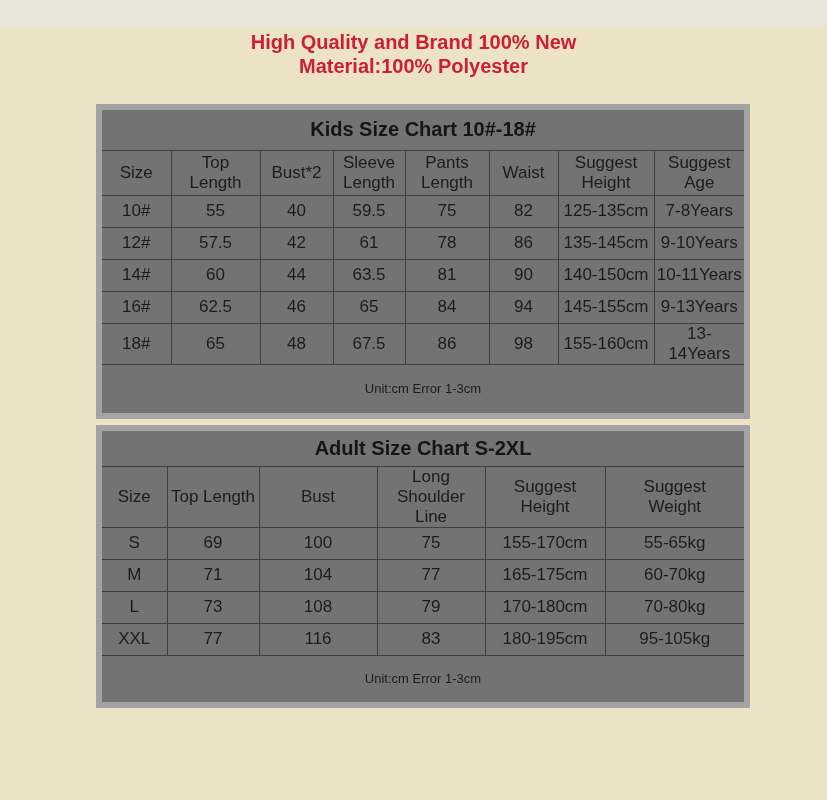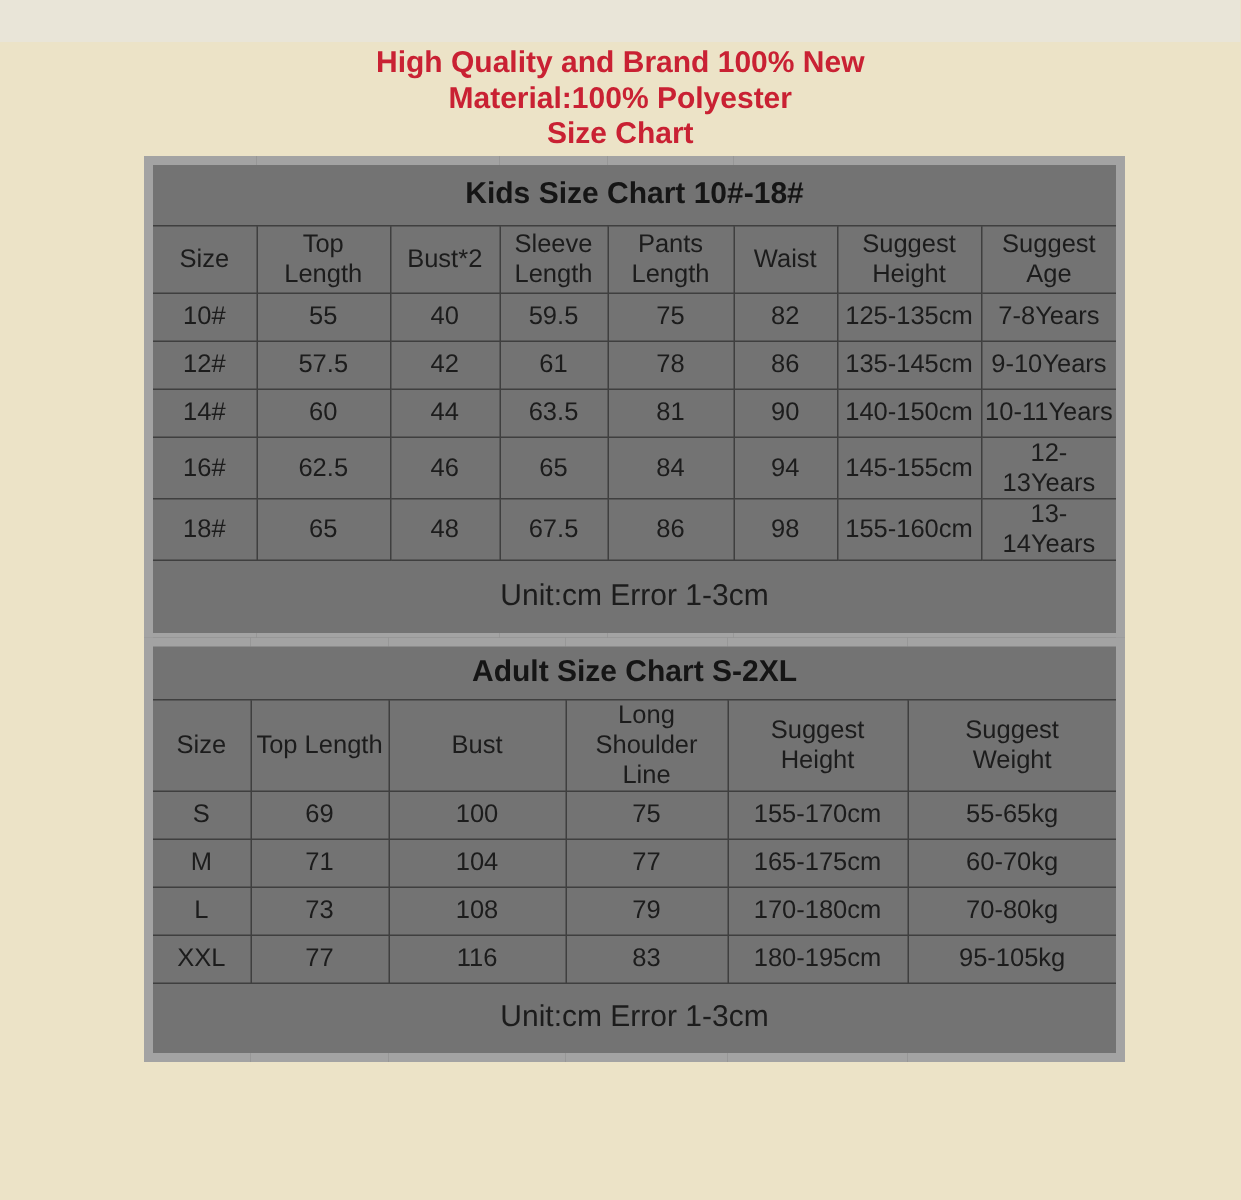--- a/index.html
+++ b/index.html
@@ -54,21 +54,21 @@
   }
   table.chart th.title {
     font-size: 20px;
     font-weight: bold;
     color: #151515;
   }
   table.chart tr.colhead th {
     white-space: pre-line;
     line-height: 20px;
   }
-  table.chart td.unit { font-size: 20px; }
+  table.chart td.unit { font-size: 13px; }
 
   table.kids  { top: 104px; }
   .kids th.title       { height: 43px; }
   .kids tr.colhead th  { height: 45px; }
   .kids tbody tr       { height: 32px; }
   .kids td.unit        { height: 52px; }
 
   table.adult { top: 425px; }
   .adult th.title      { height: 38px; }
   .adult tr.colhead th { height: 40px; }
@@ -88,21 +88,20 @@
 </head>
 <body>
 
 <div class="page">
 
   <div class="top-strip"></div>
 
   <div class="header">
     <div>High Quality and Brand 100% New</div>
     <div>Material:100% Polyester</div>
-    <div>Size Chart</div>
   </div>
 
   <table class="chart kids">
     <colgroup>
       <col style="width:72px">
         <col style="width:89px">
         <col style="width:73px">
         <col style="width:72px">
       <col style="width:84px">
         <col style="width:69px">
@@ -160,21 +159,21 @@
           <td>10-11Years</td>
         </tr>
         <tr>
           <td>16#</td>
           <td>62.5</td>
           <td>46</td>
           <td>65</td>
           <td>84</td>
           <td>94</td>
           <td>145-155cm</td>
-          <td>12-13Years</td>
+          <td>9-13Years</td>
         </tr>
         <tr>
           <td>18#</td>
           <td>65</td>
           <td>48</td>
           <td>67.5</td>
           <td>86</td>
           <td>98</td>
           <td>155-160cm</td>
           <td>13-14Years</td>

